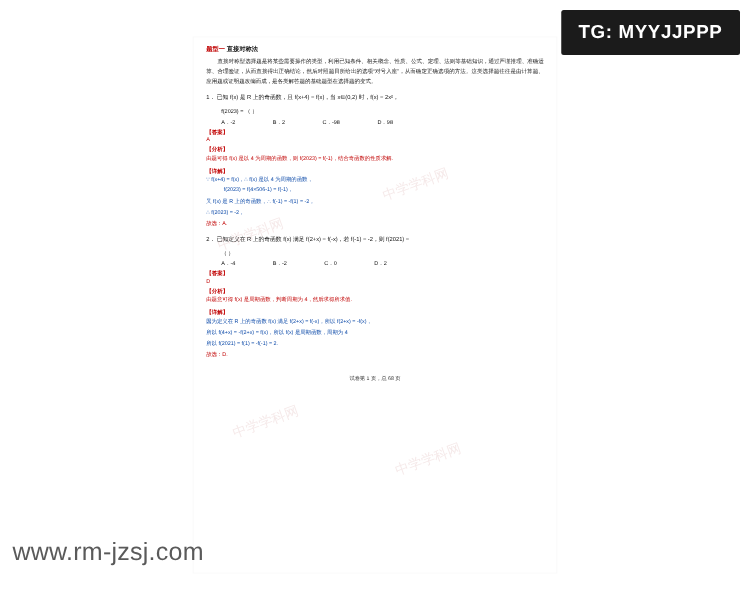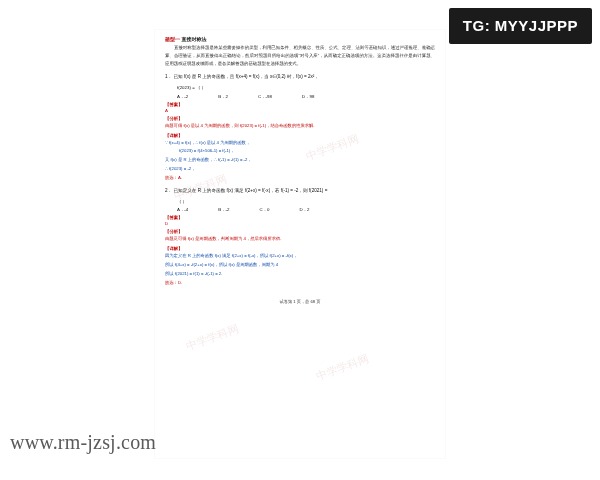--- a/index.html
+++ b/index.html
@@ -36,21 +36,21 @@
     font-family: "Liberation Sans", sans-serif;
     z-index: 50;
   }
   
   .site-watermark {
     position: absolute;
     left: 10px;
     bottom: 26px;
     font-size: 20px;
     color: #5a5a5a;
-    font-family: Liberation Serif, serif;
+    font-family: Liberation Sans, sans-serif;
     letter-spacing: 0.2px;
     z-index: 50;
   }
 
   .doc {
     position: absolute;
     left: 155px;
     top: 30px;
     width: 290px;
     height: 428px;

